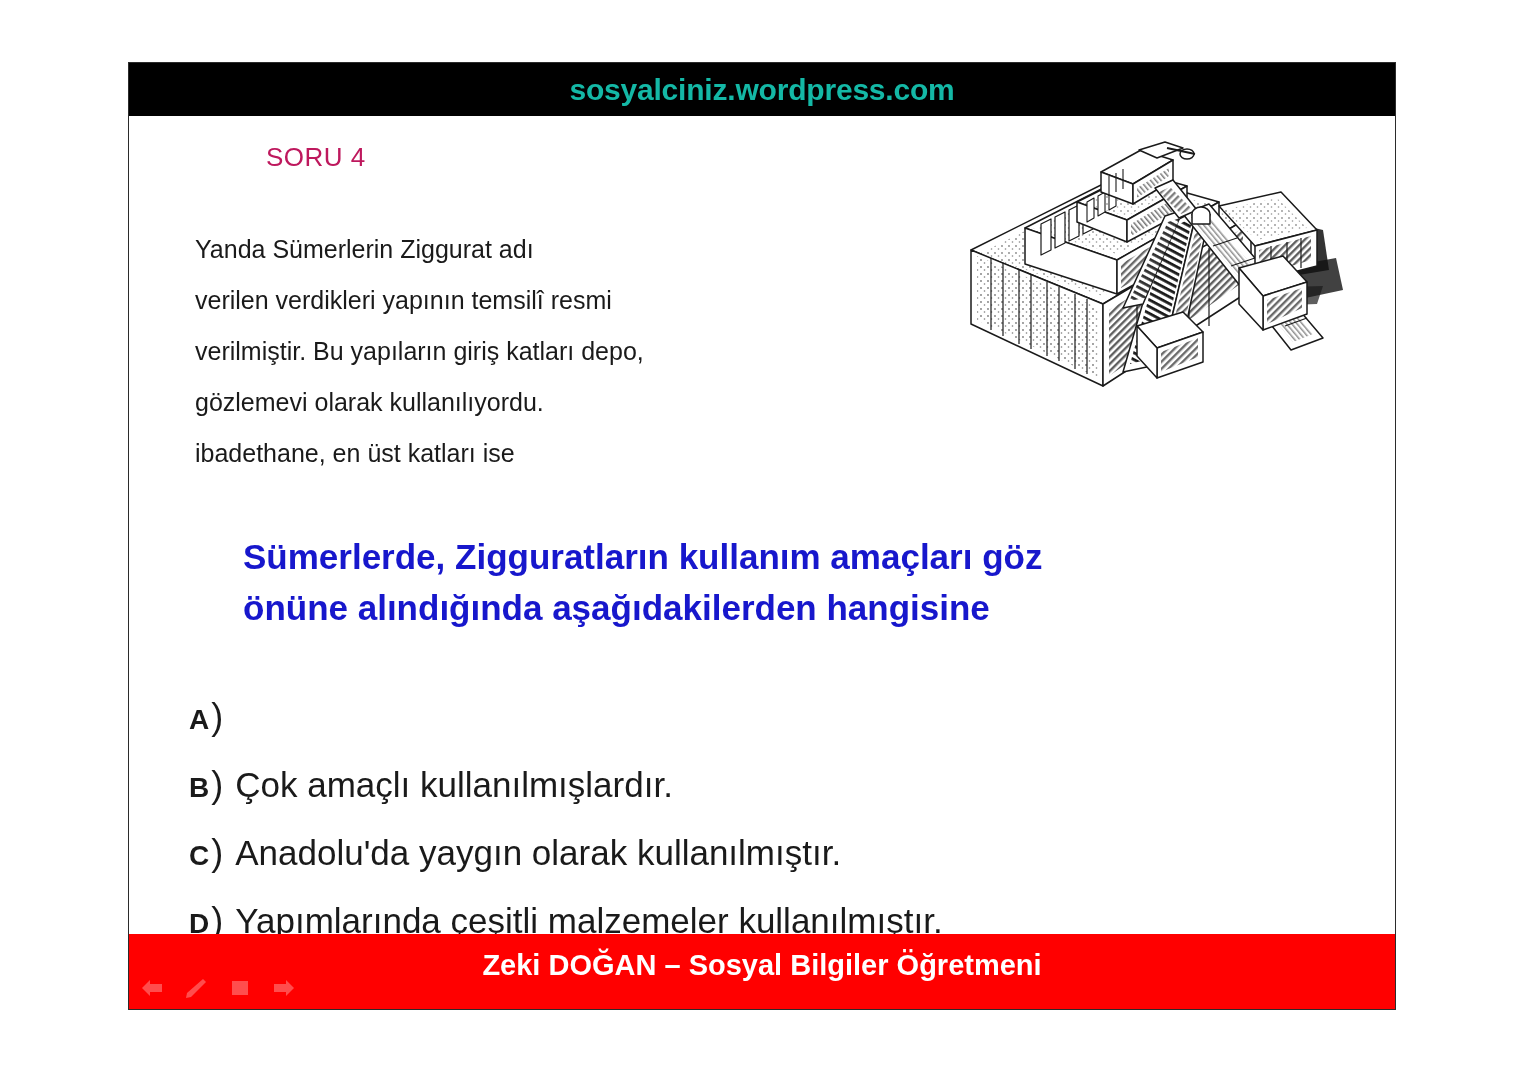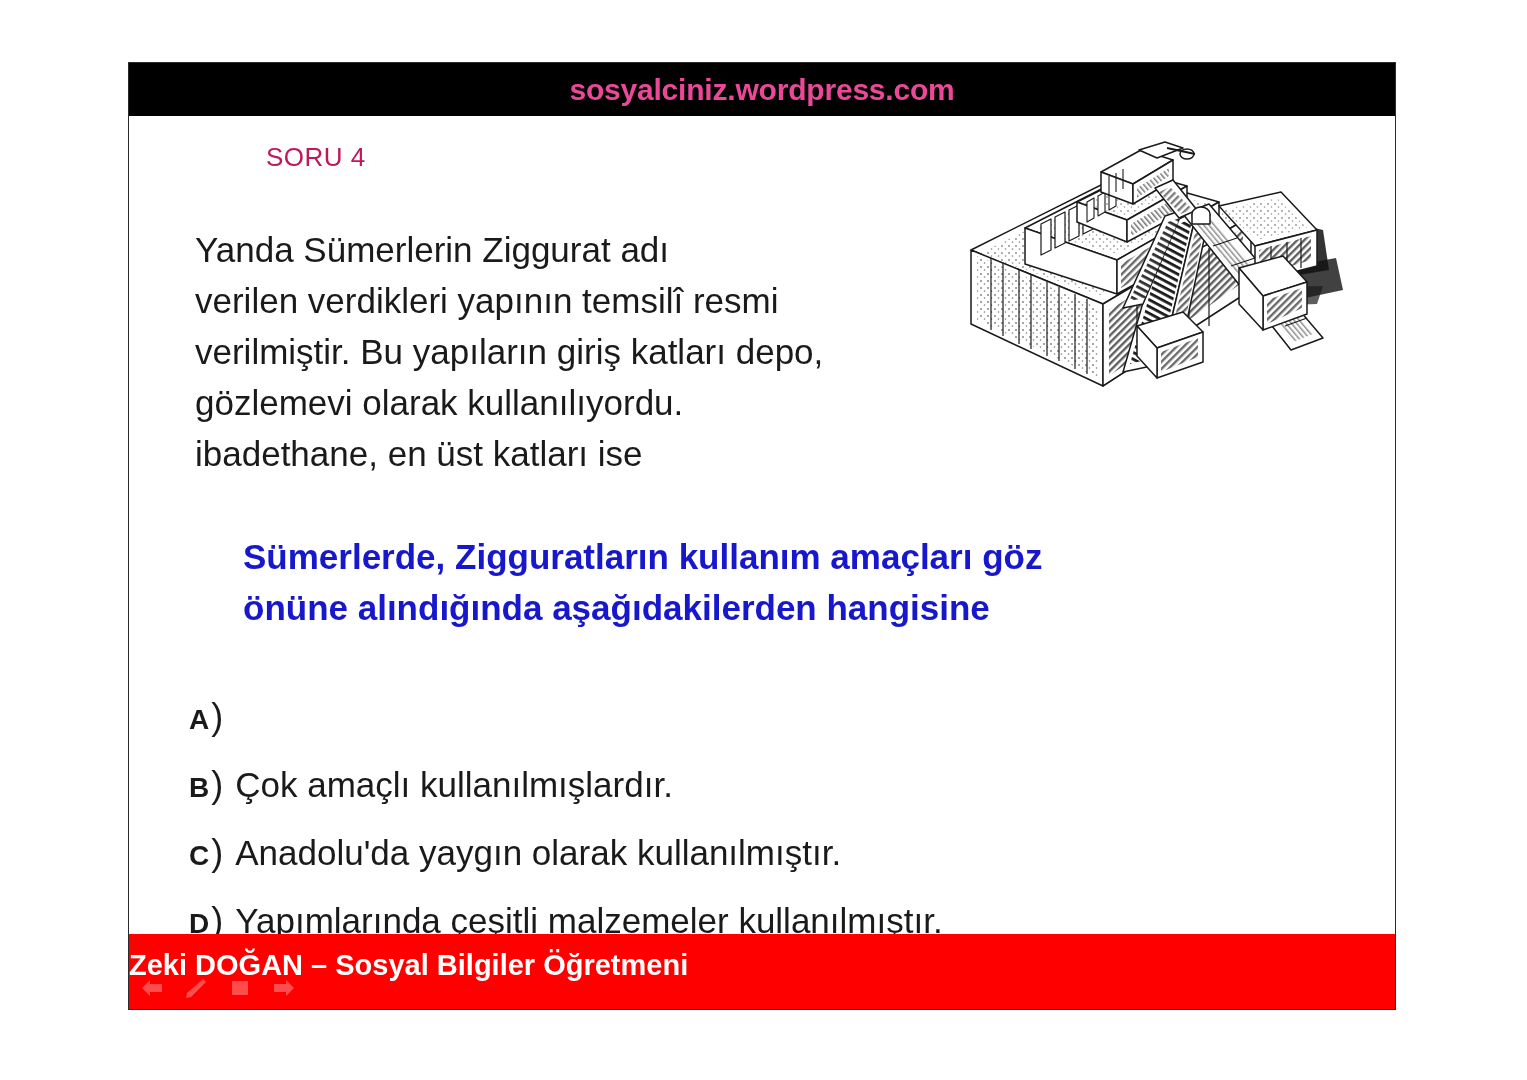--- a/index.html
+++ b/index.html
@@ -34,21 +34,21 @@
     left: 0;
     top: 0;
     width: 100%;
     height: 53px;
     background: #000000;
     display: flex;
     align-items: center;
     justify-content: center;
   }
   #header-title {
-    color: #ec4899;
+    color: #14b8a6;
     font-size: 30px;
     font-weight: bold;
     letter-spacing: -0.2px;
     font-family: "Liberation Sans", sans-serif;
     text-align: center;
   }
 
   
   #slide-body {
     position: absolute;
@@ -79,21 +79,21 @@
     height: 290px;
   }
   #ziggurat-figure svg { display: block; width: 100%; height: 100%; }
 
   
   #question-passage {
     position: absolute;
     left: 66px;
     top: 108px;
     width: 790px;
-    font-size: 35px;
+    font-size: 25px;
     line-height: 51px;
     color: #1a1a1a;
     font-weight: 400;
   }
   #question-passage .ln { display: block; white-space: nowrap; }
 
   
   #question-prompt {
     position: absolute;
     left: 66px;
@@ -135,21 +135,21 @@
   
   #footer-bar {
     position: absolute;
     left: 0;
     bottom: 0;
     width: 100%;
     height: 75px;
     background: #ff0000;
     display: flex;
     align-items: center;
-    justify-content: flex-start;
+    justify-content: center;
   }
   #footer-title {
     color: #ffffff;
     font-size: 29px;
     font-weight: bold;
     position: relative;
     top: -6px;
   }
 
   

